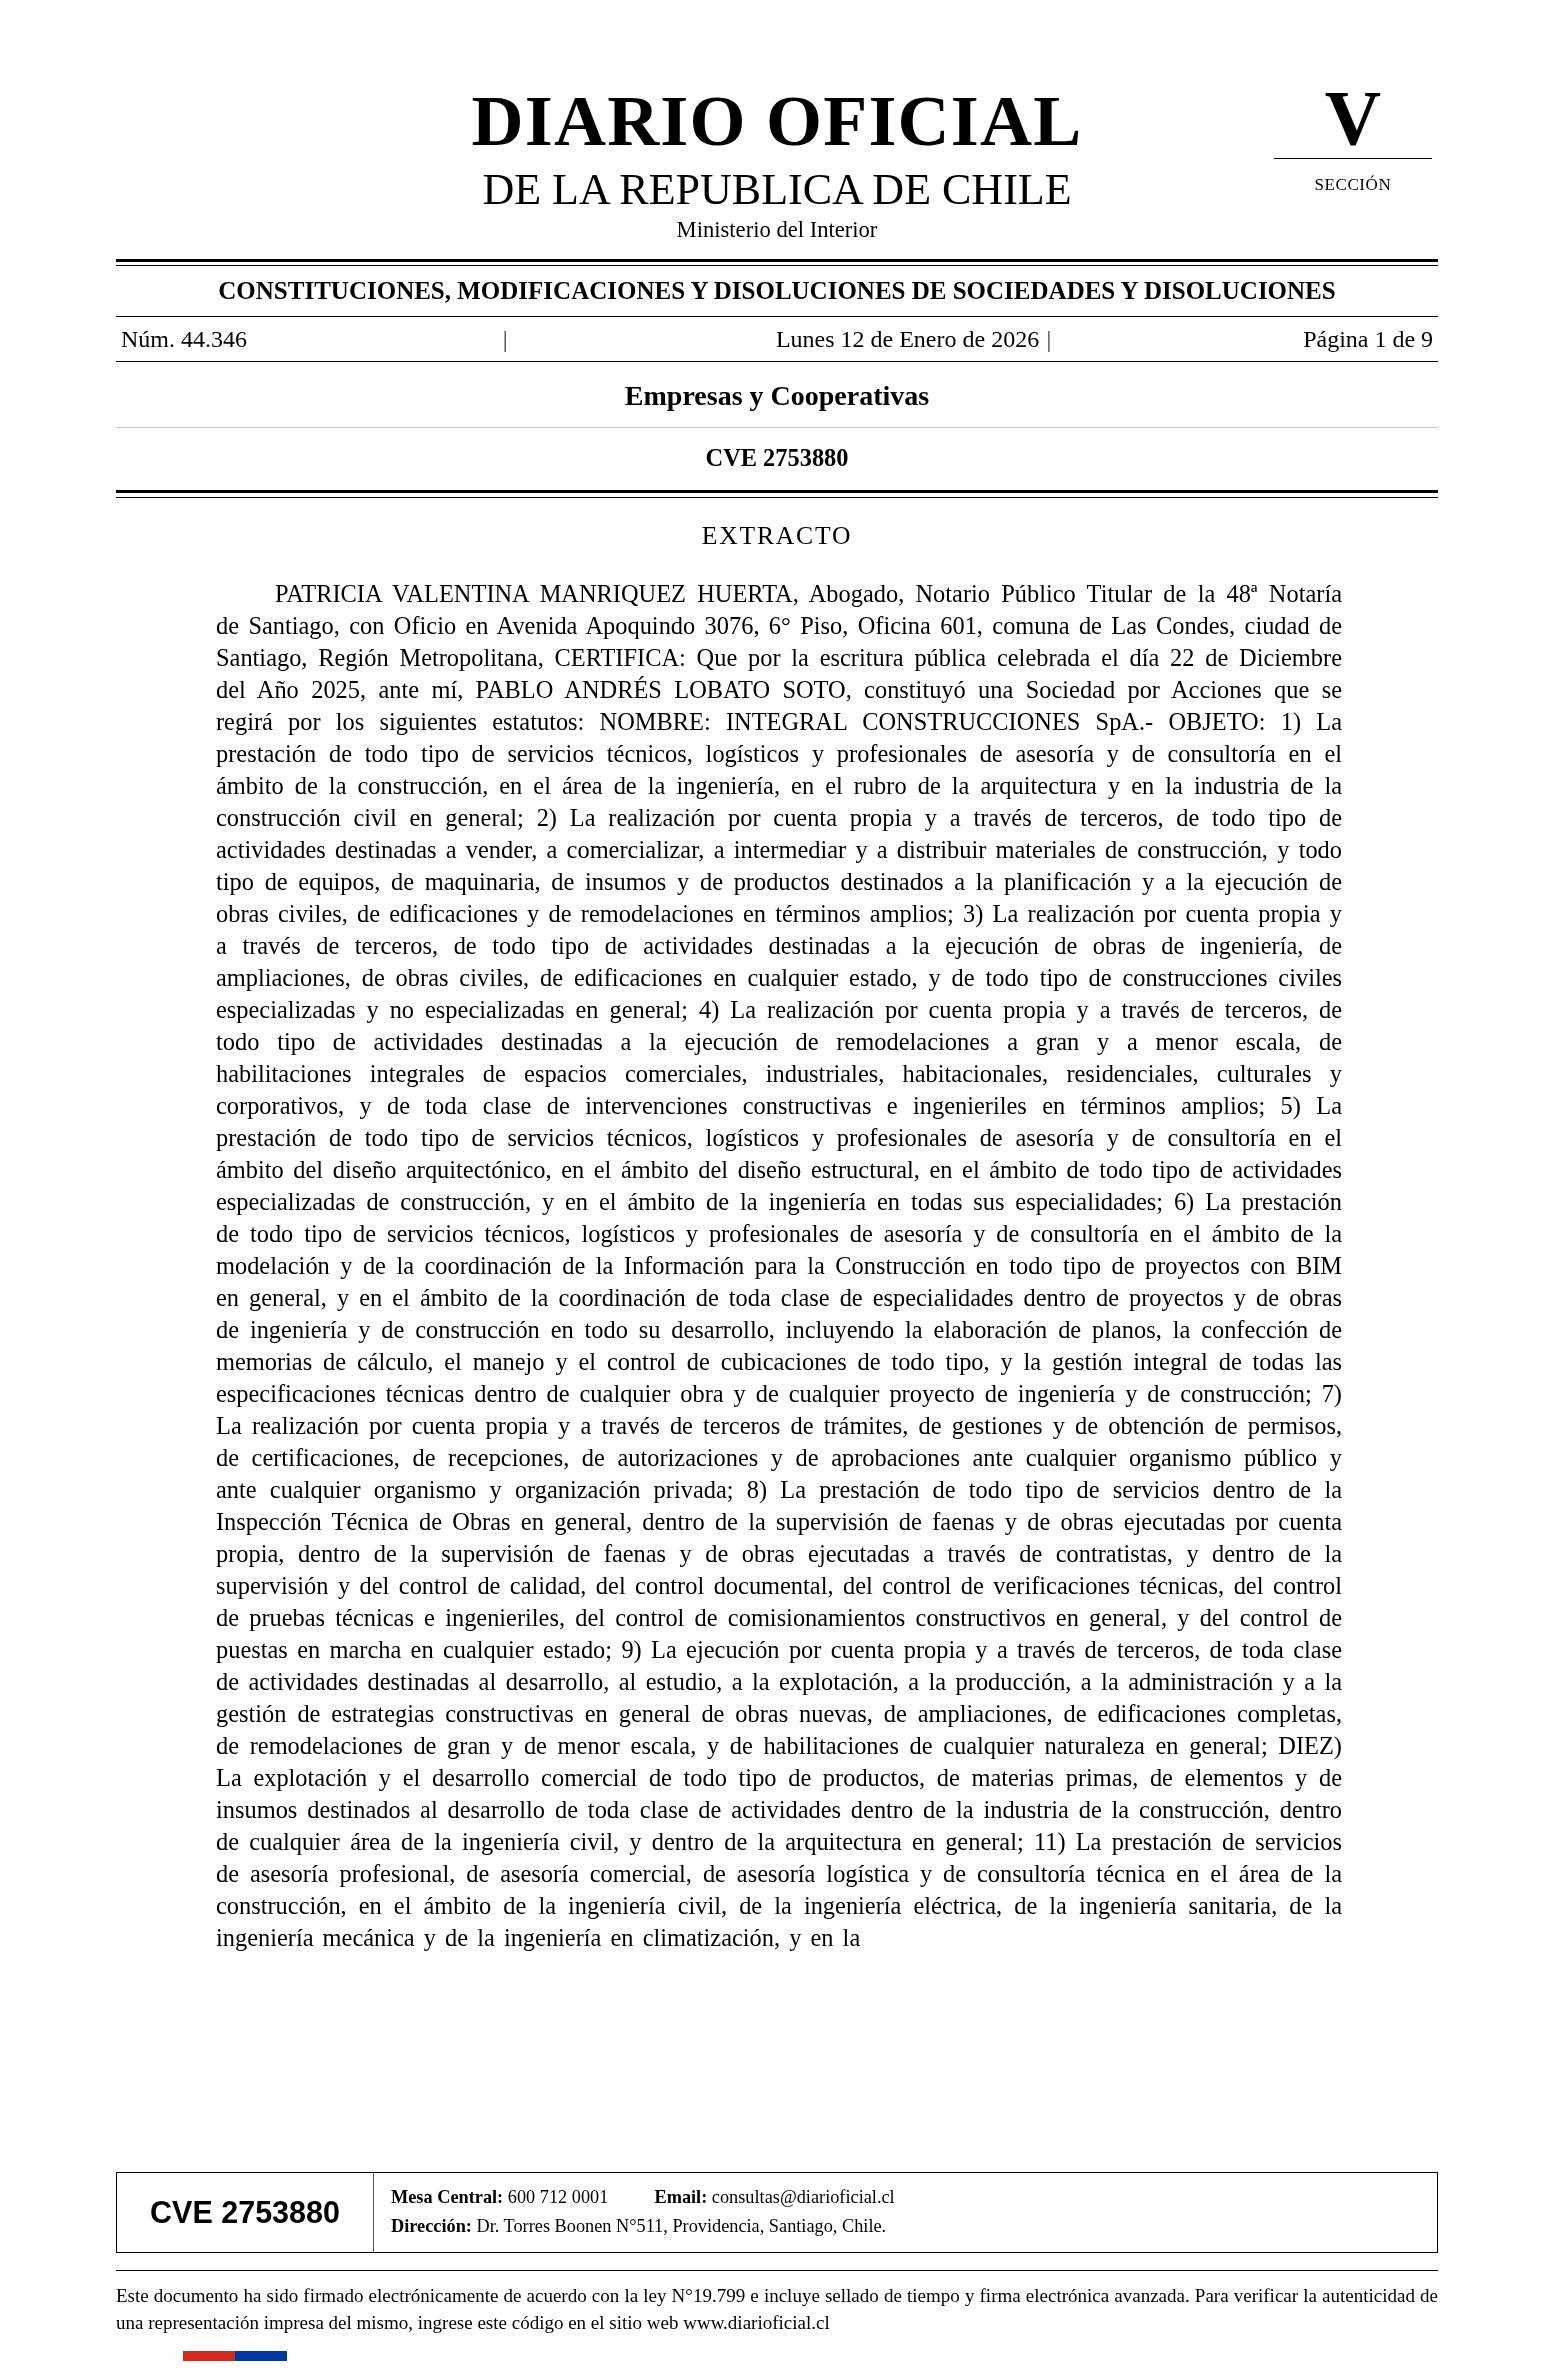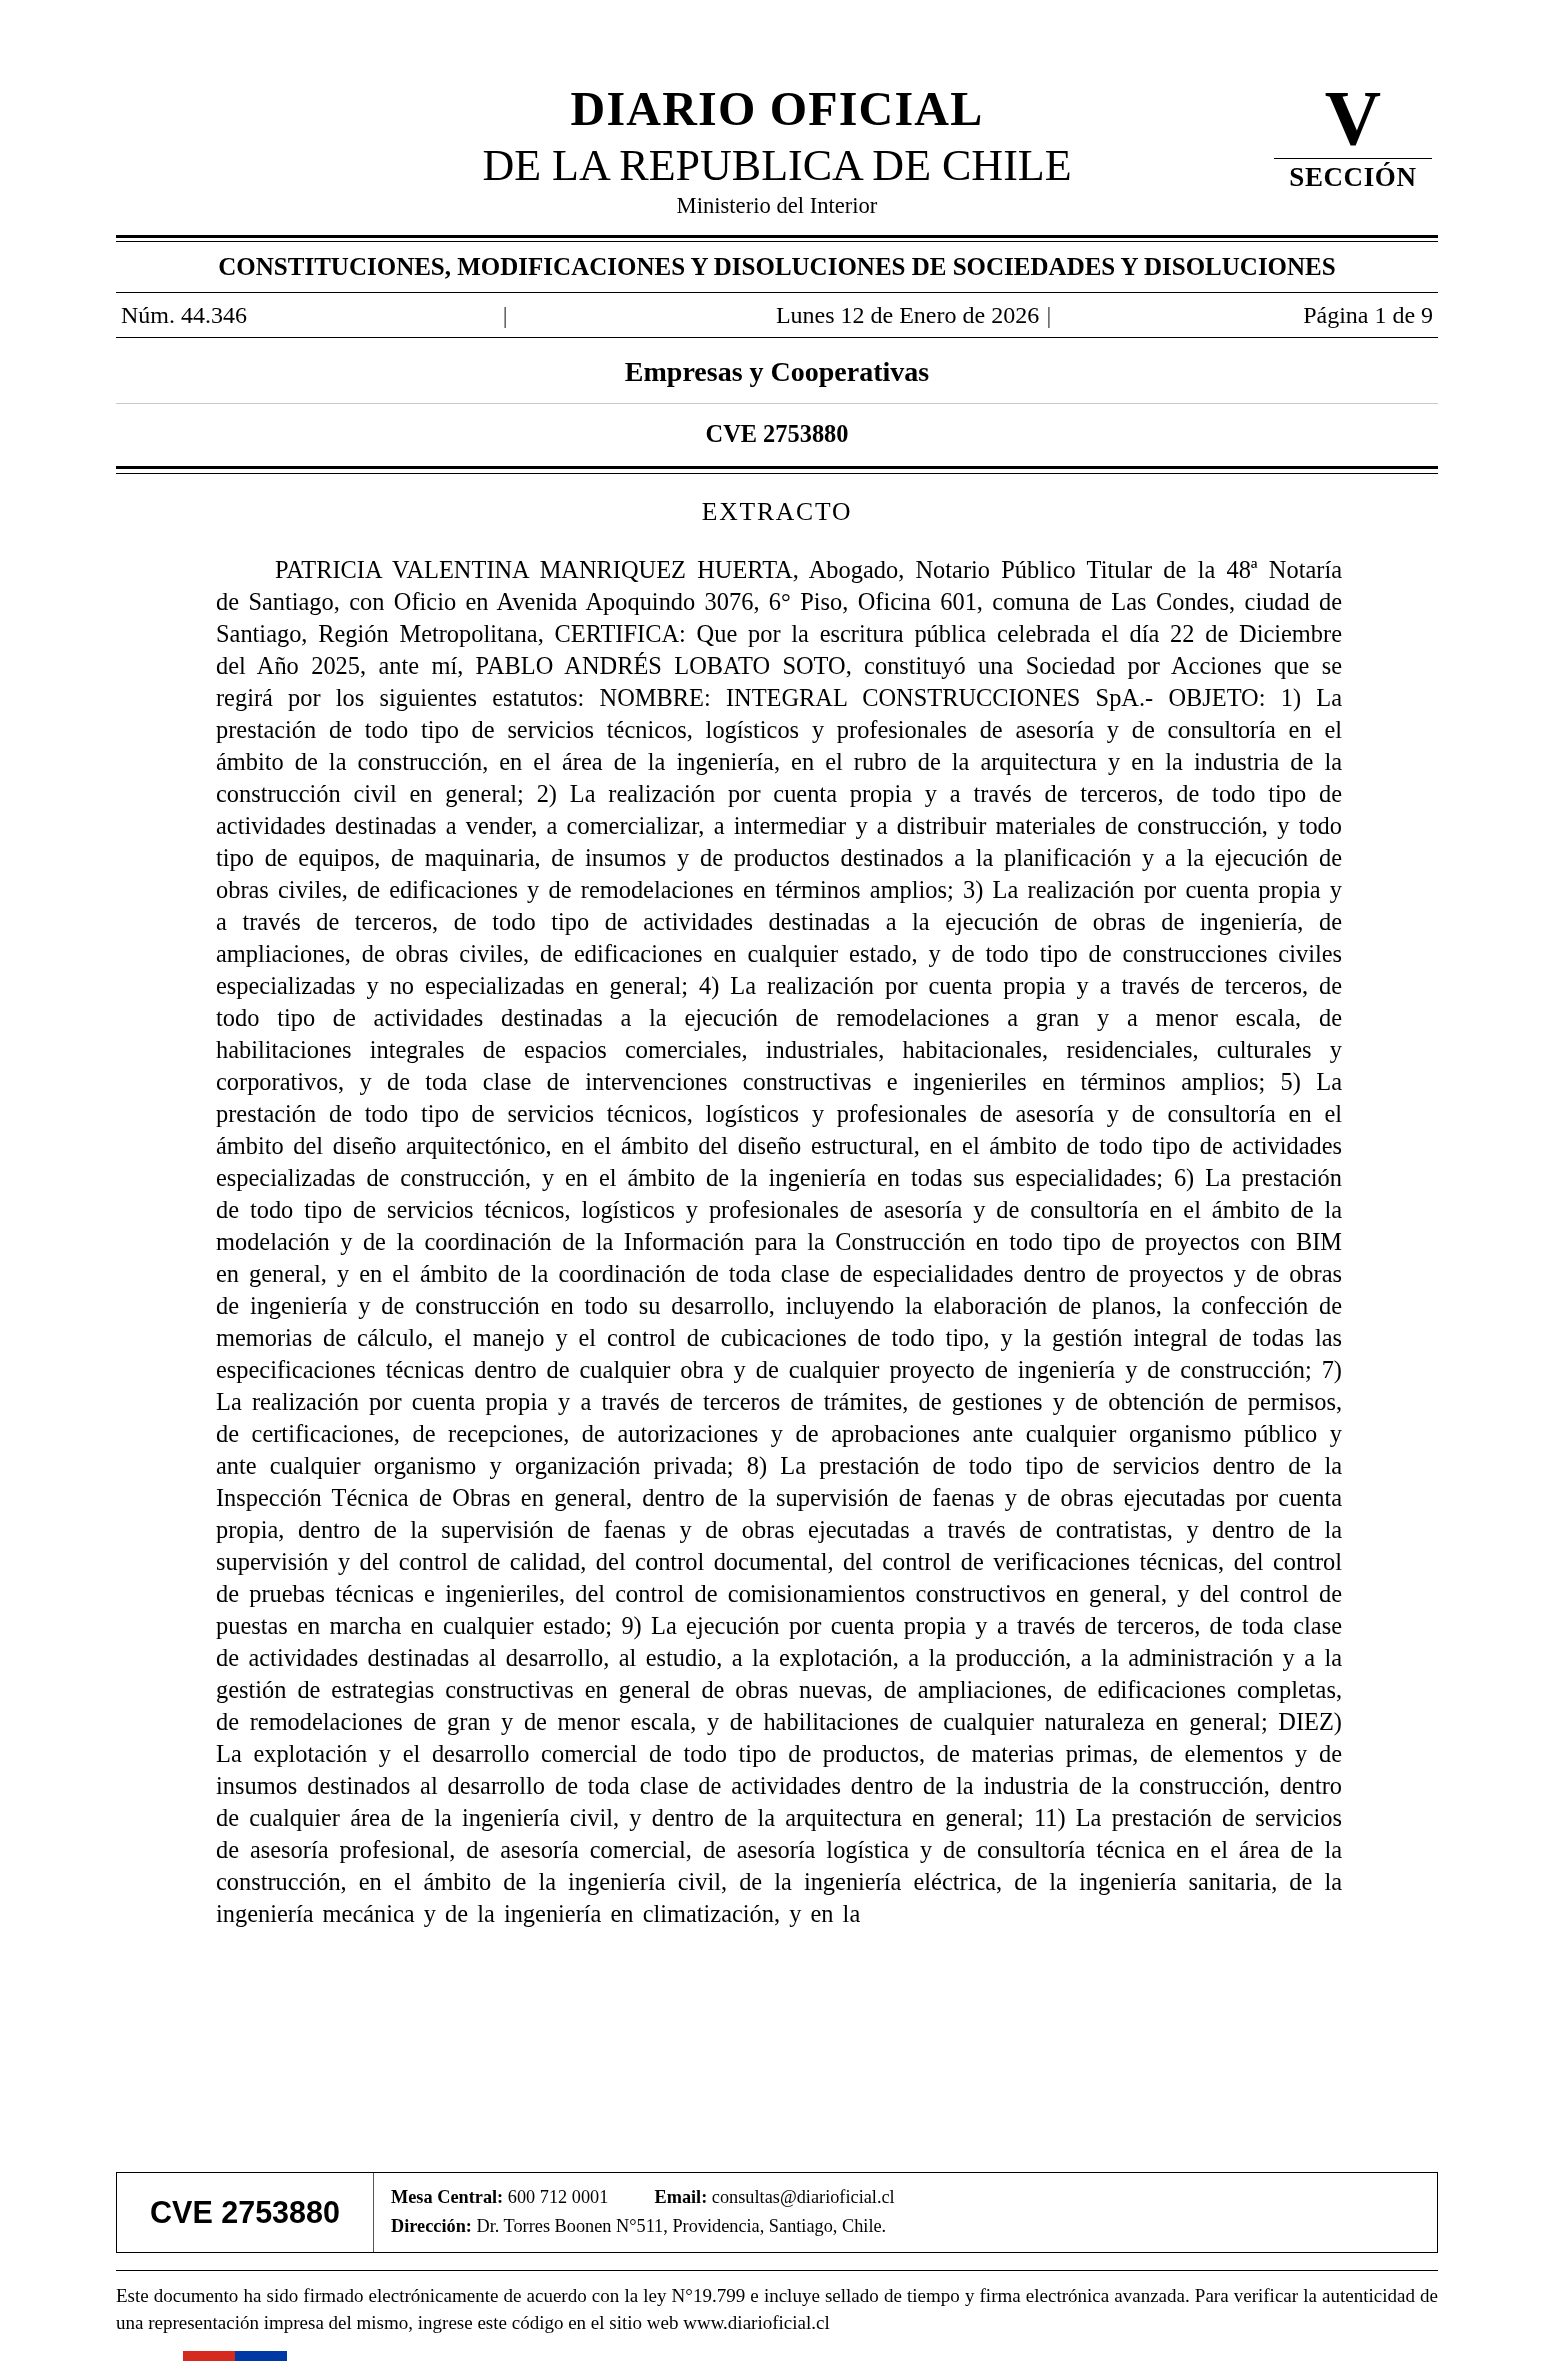--- a/index.html
+++ b/index.html
@@ -14,42 +14,42 @@
     position: relative;
     width: 1554px;
     height: 2377px;
     box-sizing: border-box;
     padding: 85px 116px 18.3px 116px;
     overflow: hidden;
   }
   
   .masthead { position: relative; text-align: center; }
   .gazette-title {
-    font-size: 48px;
+    font-size: 72px;
     font-weight: bold;
     letter-spacing: 1.2px;
     line-height: 1;
   }
   .gazette-subtitle { font-size: 44px; line-height: 1; margin-top: 11px; }
   .gazette-ministry { font-size: 22.6px; line-height: 1; margin-top: 7.3px; }
   .section-box {
     position: absolute;
     top: -3.7px;
     right: 6.1px;
     width: 158px;
     text-align: center;
   }
   .section-letter { font-size: 78px; font-weight: bold; line-height: 0.95; }
   .section-label {
-    font-size: 27px;
-    font-weight: bold;
+    font-size: 17px;
+    font-weight: normal;
     letter-spacing: 0.6px;
     margin-top: 2.4px;
     border-top: 1.2px solid #000;
-    padding-top: 3px;
+    padding-top: 16px;
   }
   
   .rule-double {
     border-top: 3px solid #000;
     border-bottom: 1.2px solid #000;
     height: 7.3px;
     box-sizing: border-box;
   }
   .rule-head { margin-top: 17px; }
   .rule-thin { border-top: 1.2px solid #000; }

